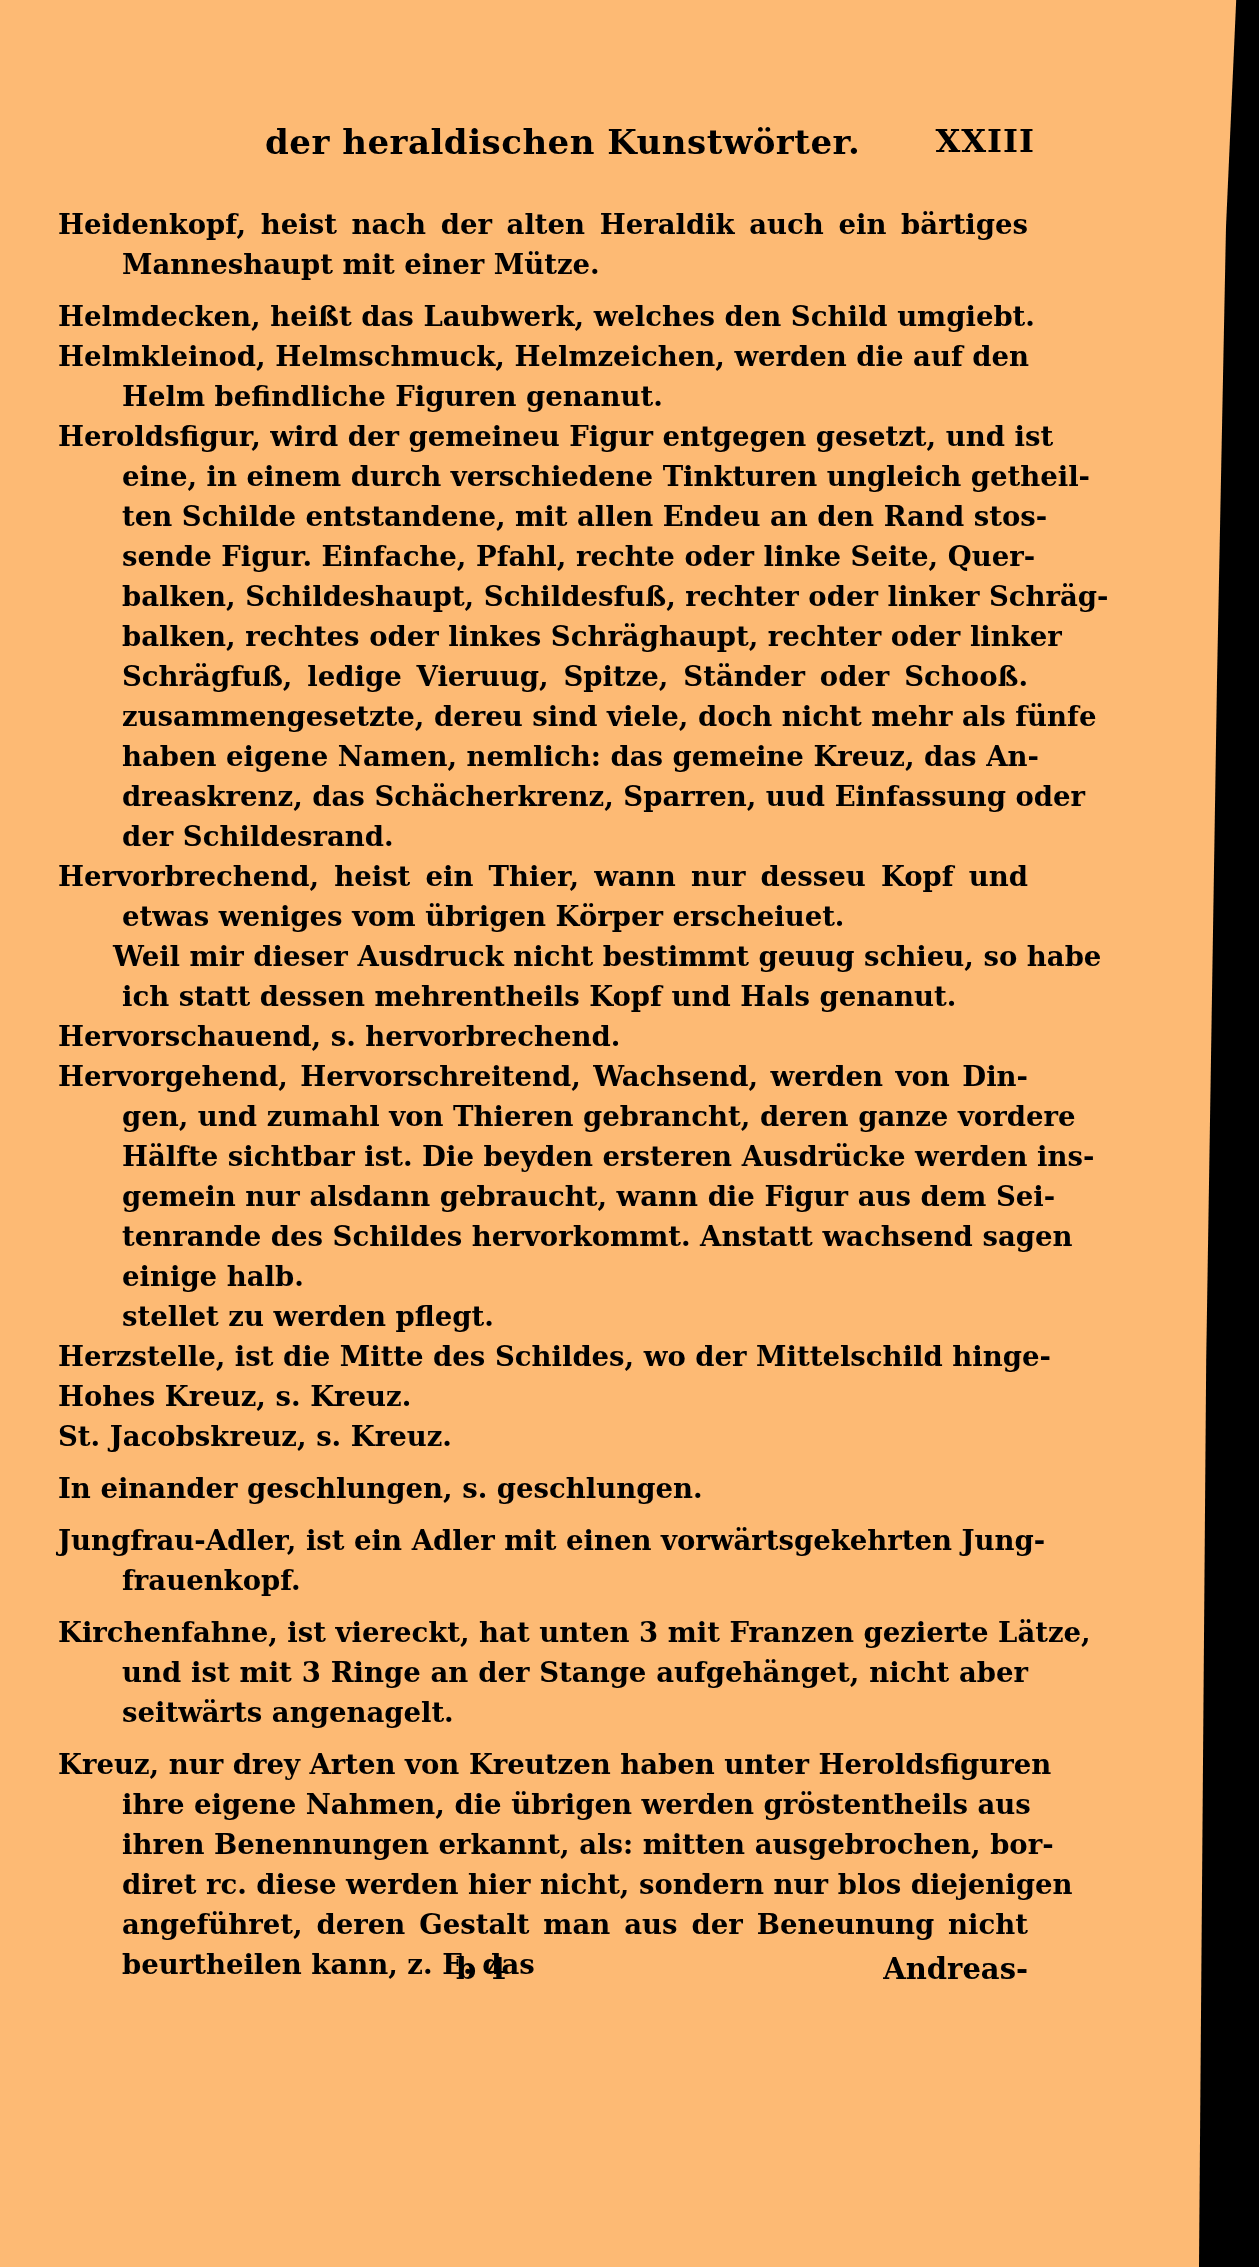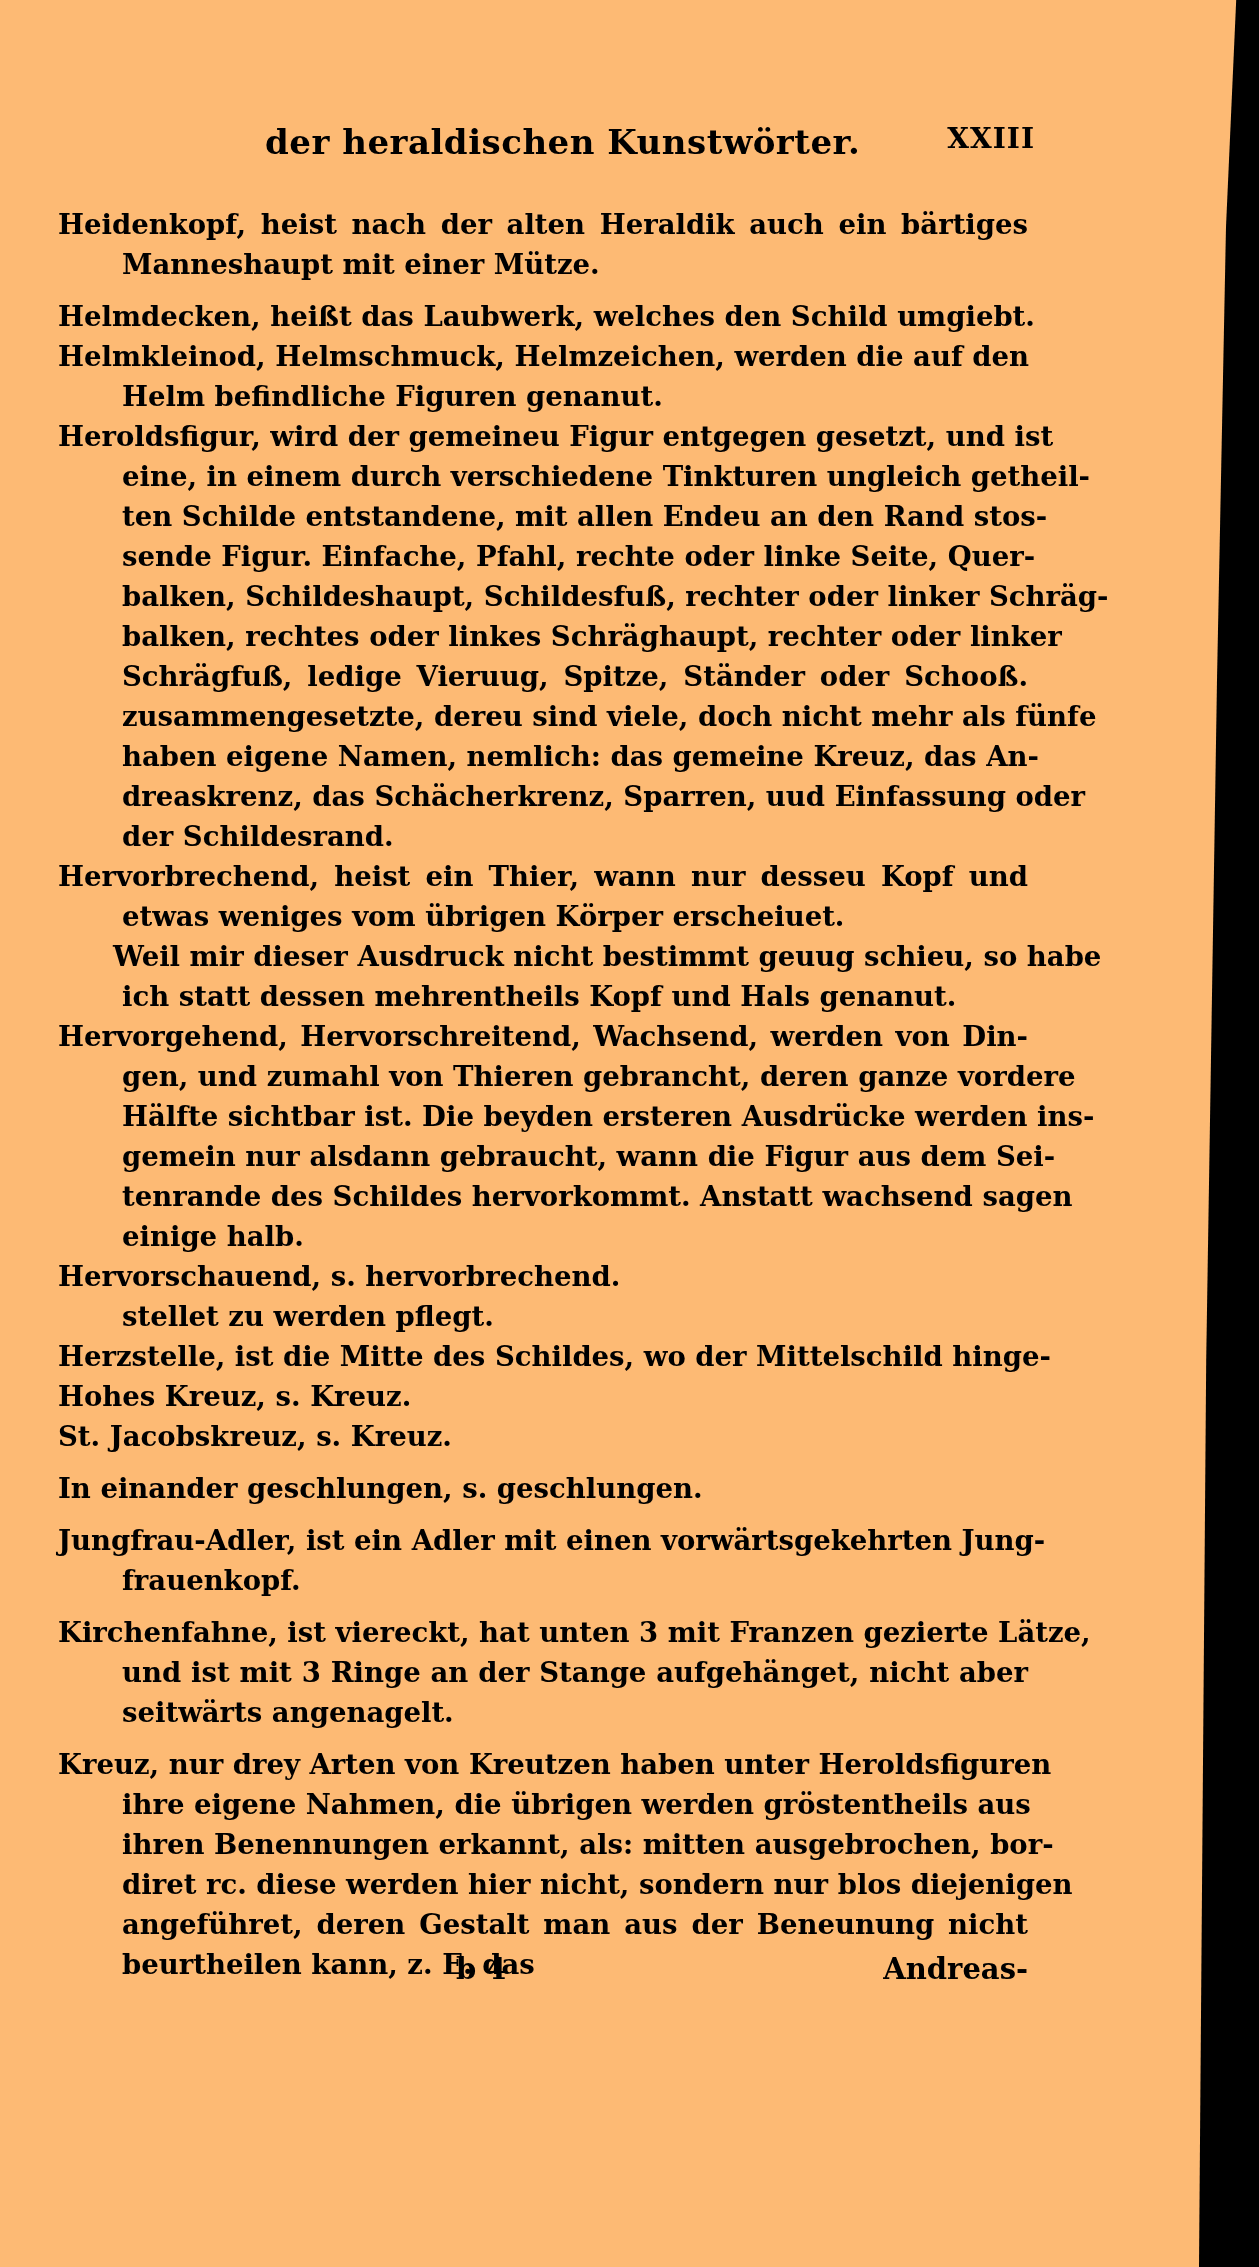--- a/index.html
+++ b/index.html
@@ -12,21 +12,21 @@
   .edge {
     position: absolute; top: 0; right: 0; height: 2267px; width: 60px;
     background: #000000;
     clip-path: polygon(62% 0, 100% 0, 100% 100%, 0% 100%, 12% 60%, 30% 30%, 45% 10%);
   }
   .header {
     position: absolute; top: 122px; left: 265px; width: 770px; height: 50px;
     font-size: 34px; font-weight: bold; letter-spacing: 0.5px;
   }
   .header .title { position: absolute; left: 0; top: 0; }
-  .header .pagenum { position: absolute; right: 0; top: 0; font-size: 28px; letter-spacing: 1px; }
+  .header .pagenum { position: absolute; right: 0; top: 0; font-size: 32px; letter-spacing: 1px; }
   .body {
     position: absolute; top: 204px; left: 58px; width: 970px;
     font-size: 27.5px; font-weight: bold; line-height: 40px;
   }
   .entry { margin: 0; }
   .line { white-space: nowrap; display: block; text-align: justify; text-align-last: justify; }
   .line.last { text-align-last: left; }
   .indent { padding-left: 64px; }
   .note { padding-left: 55px; }
   .note .line.cont { padding-left: 64px; margin-left: -55px; }
@@ -83,30 +83,30 @@
     <div class="entry">
       <span class="line">Hervorbrechend, heist ein Thier, wann nur desseu Kopf und</span>
       <span class="line last indent">etwas weniges vom übrigen Körper erscheiuet.</span>
       <div class="note">
         <span class="line">Weil mir dieser Ausdruck nicht bestimmt geuug schieu, so habe</span>
         <span class="line last cont">ich statt dessen mehrentheils Kopf und Hals genanut.</span>
       </div>
     </div>
 
     <div class="entry">
+      <span class="line last">Hervorschauend, s. hervorbrechend.</span>
+    </div>
+
+    <div class="entry">
       <span class="line">Hervorgehend, Hervorschreitend, Wachsend, werden von Din-</span>
       <span class="line indent">gen, und zumahl von Thieren gebrancht, deren ganze vordere</span>
       <span class="line indent">Hälfte sichtbar ist. Die beyden ersteren Ausdrücke werden ins-</span>
       <span class="line indent">gemein nur alsdann gebraucht, wann die Figur aus dem Sei-</span>
       <span class="line indent">tenrande des Schildes hervorkommt. Anstatt wachsend sagen</span>
       <span class="line last indent">einige halb.</span>
-    </div>
-
-    <div class="entry">
-      <span class="line last">Hervorschauend, s. hervorbrechend.</span>
     </div>
 
     <div class="entry">
       <span class="line last indent">stellet zu werden pflegt.</span>
       <span class="line">Herzstelle, ist die Mitte des Schildes, wo der Mittelschild hinge-</span>
     </div>
 
     <div class="entry">
       <span class="line last">Hohes Kreuz, s. Kreuz.</span>
     </div>

